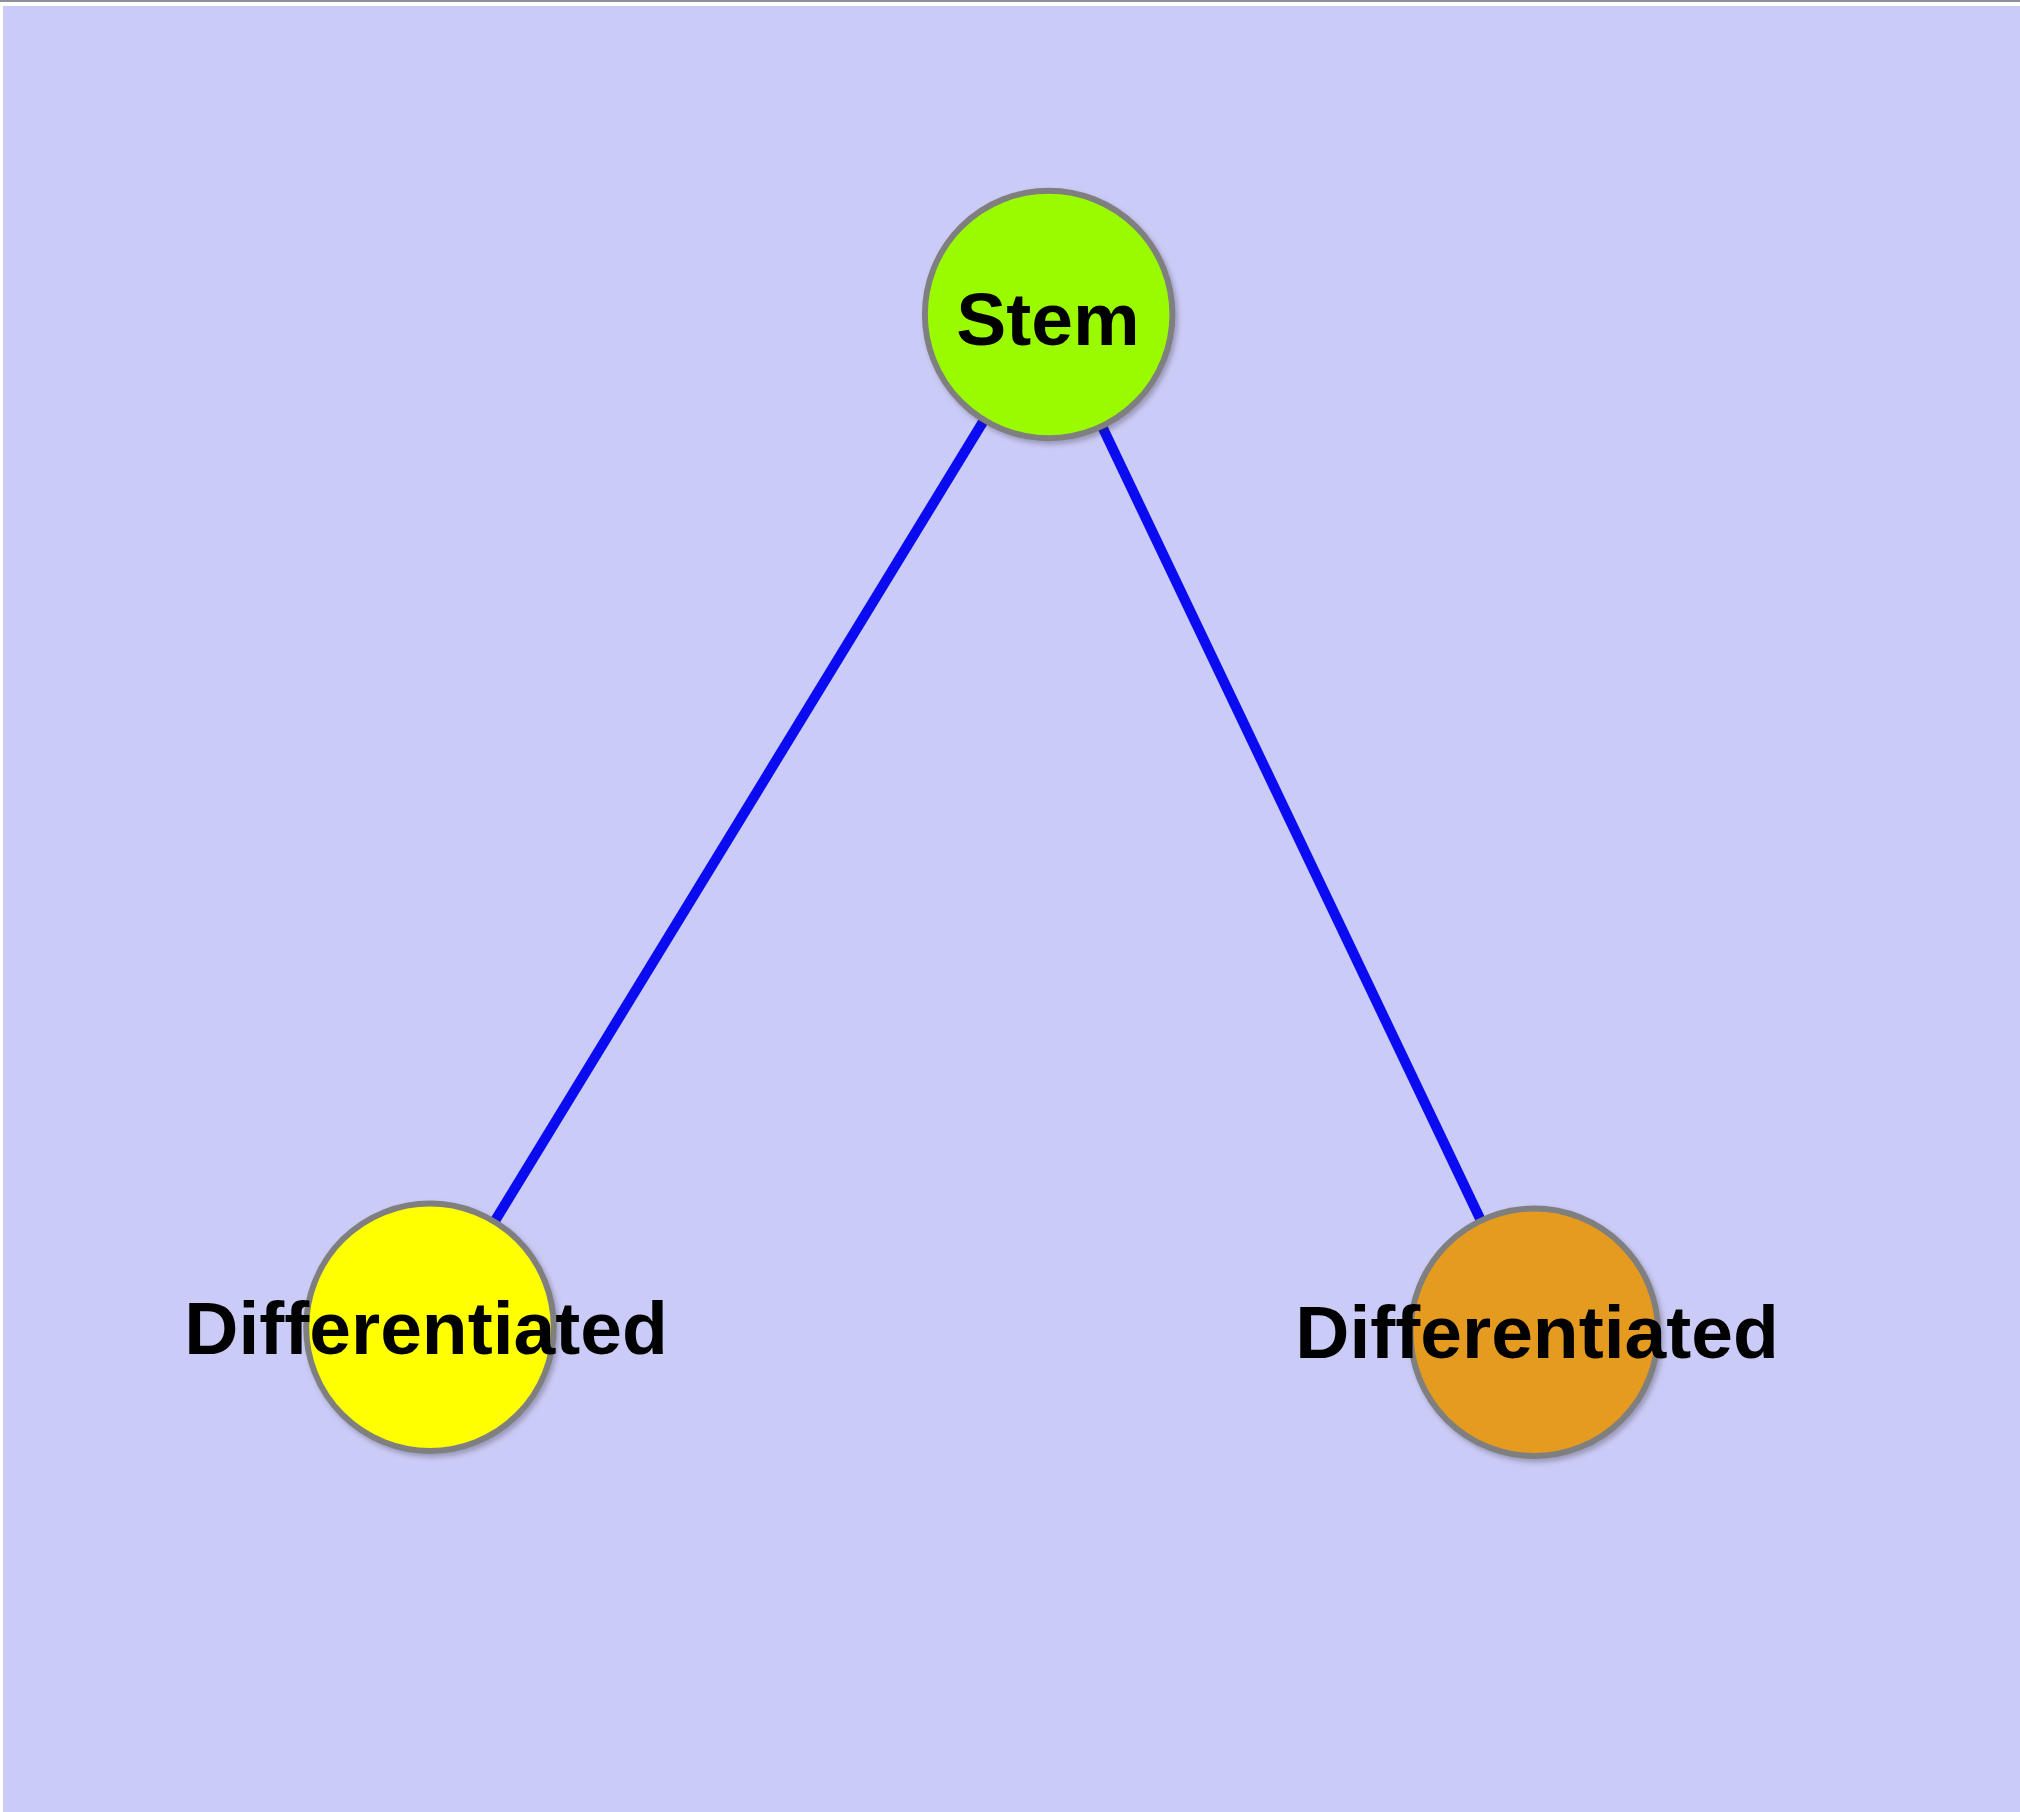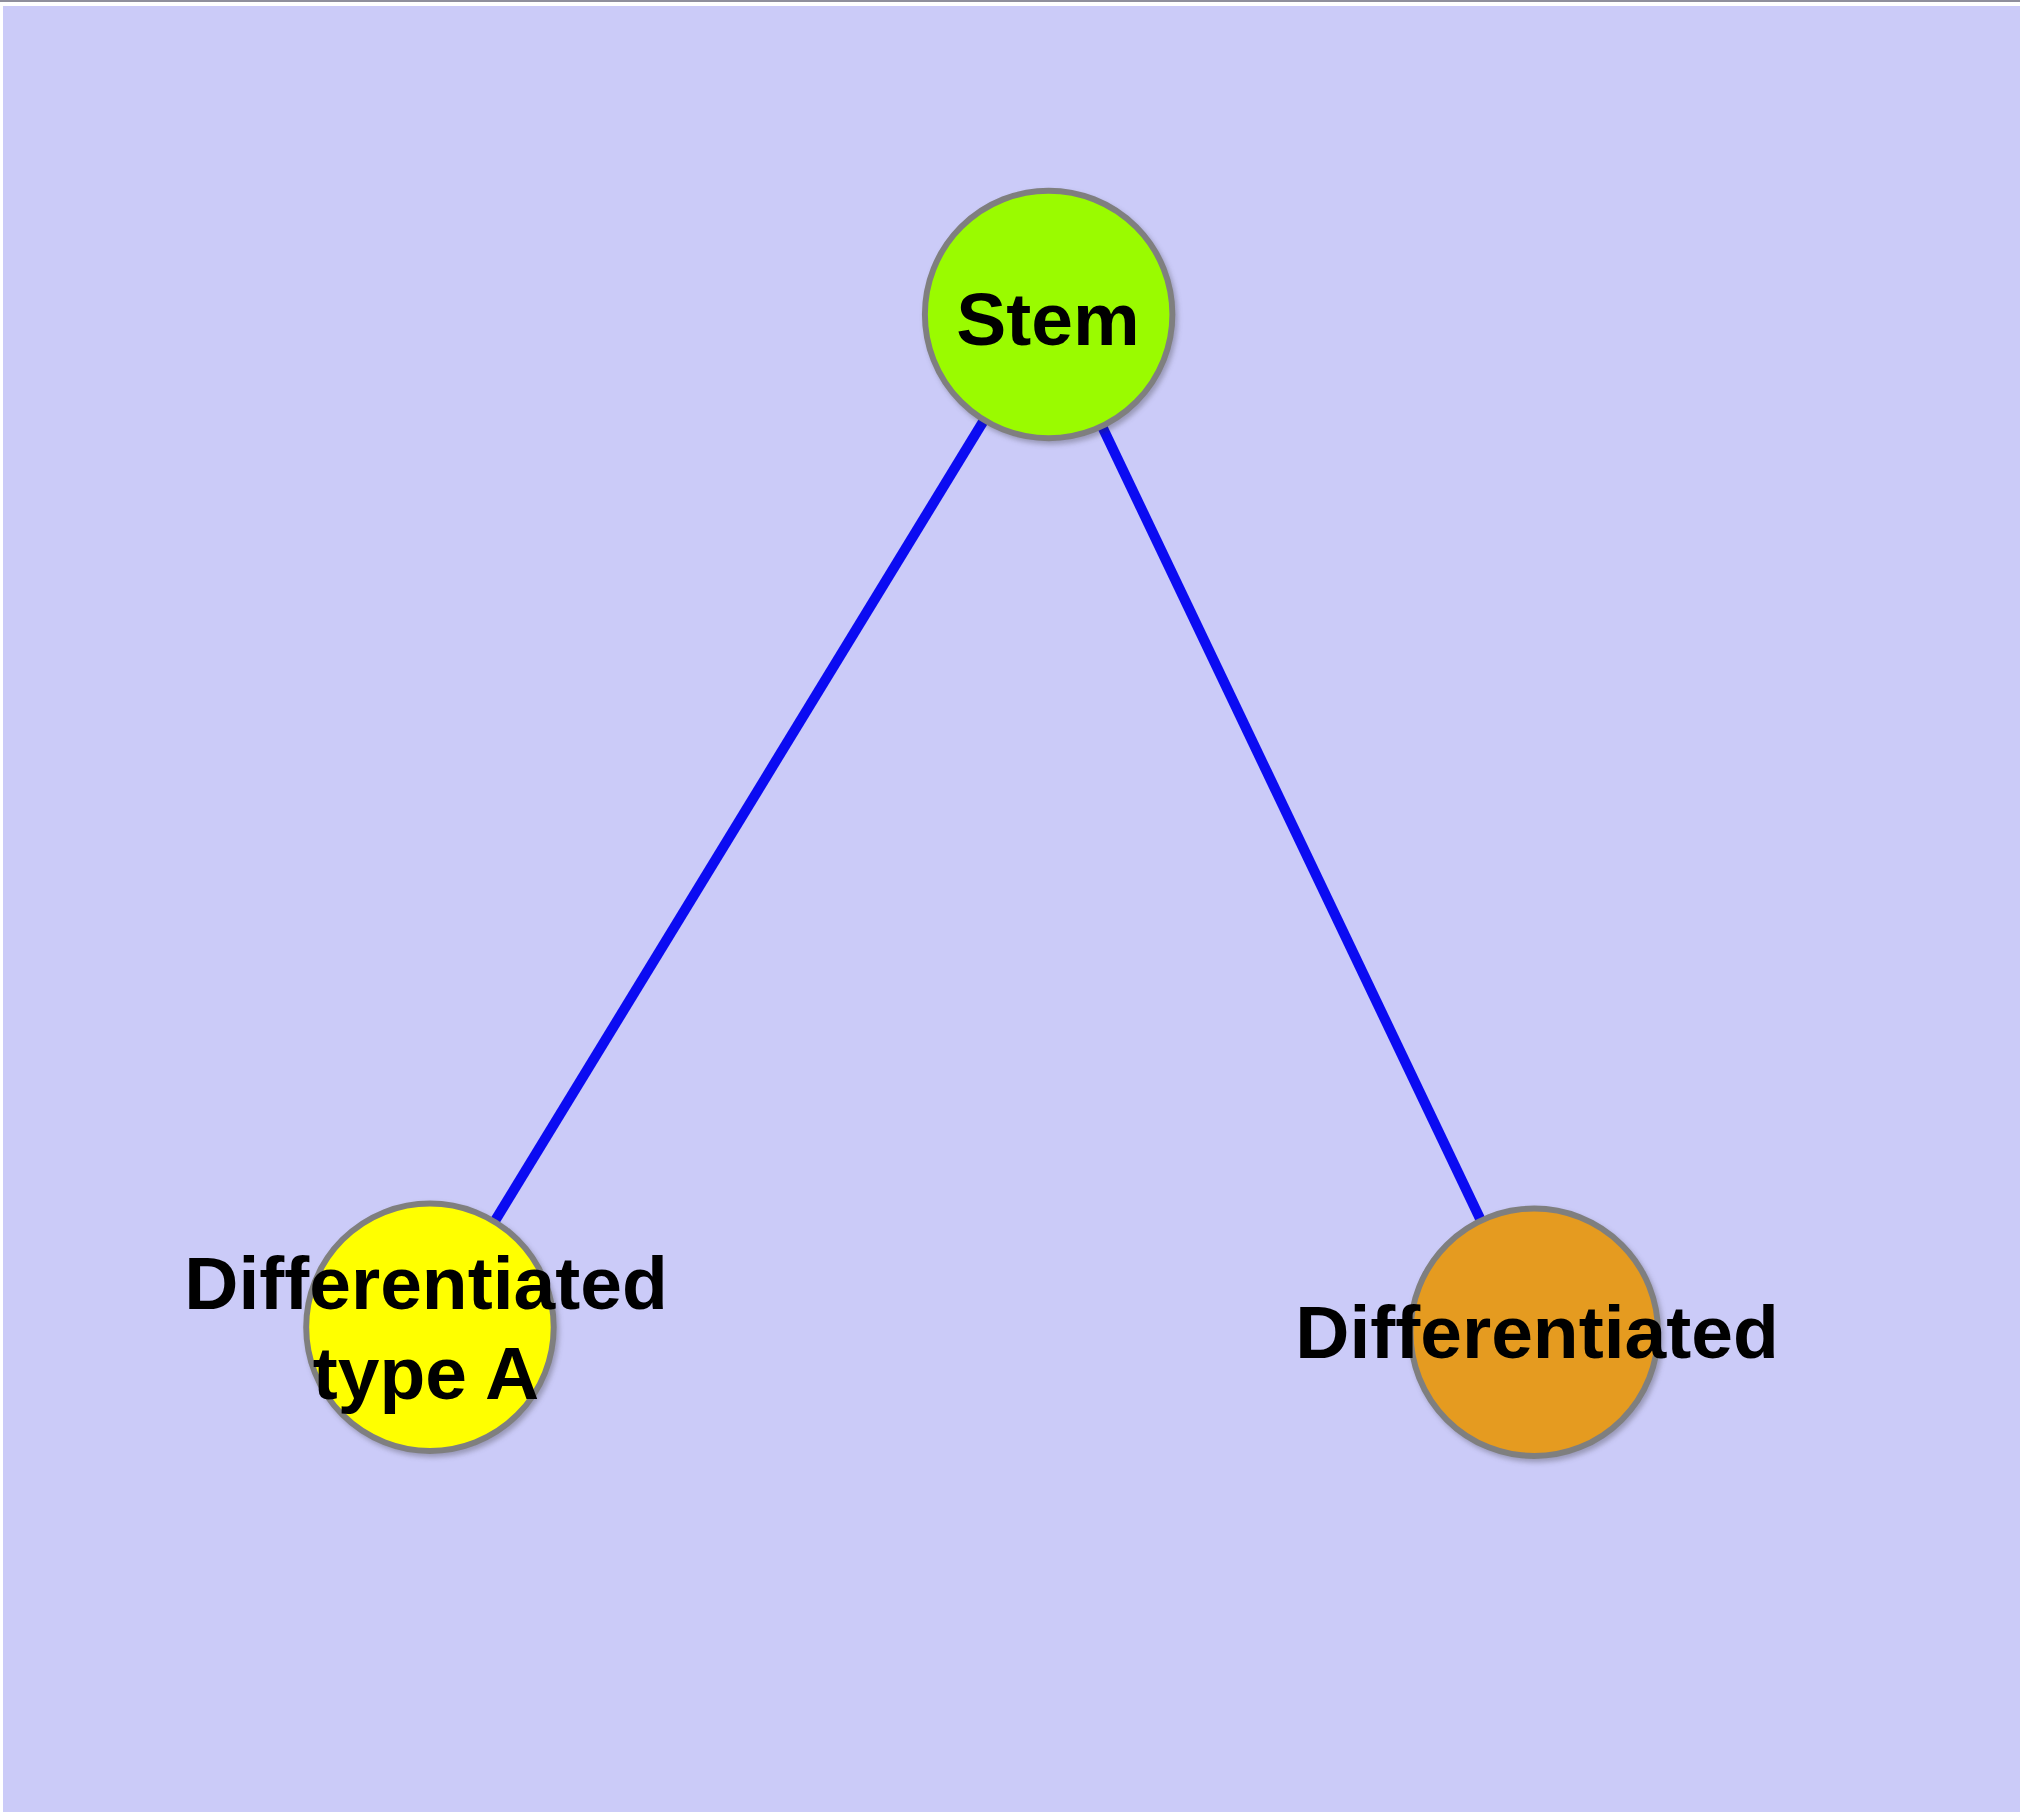--- a/index.html
+++ b/index.html
@@ -65,19 +65,18 @@
 
   <circle cx="1810" cy="1572" r="146" stroke-width="7" fill="#e59b20" stroke="#7f7f7f"></circle>
 </svg>
 
 <div class="node-label" id="label-stem" style="color: rgb(0, 0, 0);">
   <span>Stem</span>
 </div>
 
 <div class="node-label" id="label-a" style="color: rgb(0, 0, 0);">
   <span>Differentiated</span>
-  <span>type A</span>
 </div>
 
 <div class="node-label" id="label-b" style="color: rgb(0, 0, 0);">
   <span>Differentiated</span>
 </div>
 
 
 </body></html>

